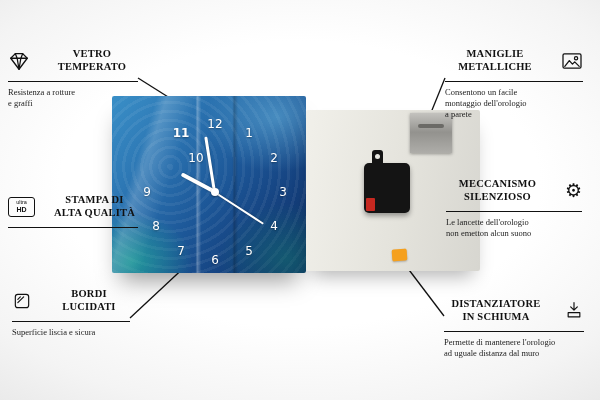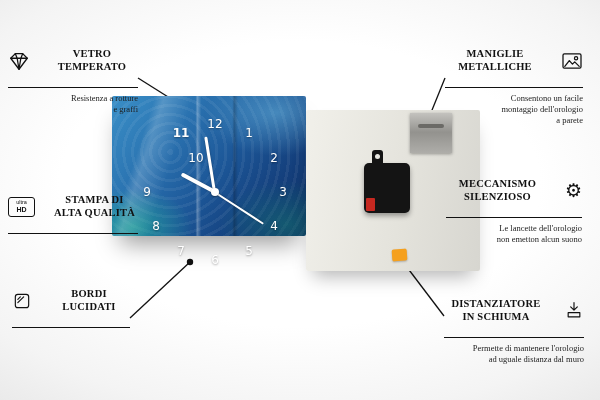--- a/index.html
+++ b/index.html
@@ -7,21 +7,21 @@
     position:relative;width:600px;height:400px;overflow:hidden;
     font-family:"Liberation Serif", serif;
     background:radial-gradient(95% 85% at 50% 46%, #ffffff 42%, #f4f4f4 68%, #dedede 100%);
   }
   
   .overlay{position:absolute;inset:0;pointer-events:none;}
   .overlay line{stroke:#111;stroke-width:1.3;}
   .overlay circle{fill:#111;}
   
   .front{
-    position:absolute;left:112px;top:96px;width:194px;height:140px;border-radius:2px;
+    position:absolute;left:112px;top:96px;width:194px;height:177px;border-radius:2px;
     box-shadow:0 16px 22px -8px rgba(0,0,0,.38);
     background:
       radial-gradient(60% 50% at 85% 12%, rgba(140,225,255,.38), transparent 62%),
       radial-gradient(45% 40% at 10% 94%, rgba(35,195,150,.55), transparent 70%),
       radial-gradient(50% 45% at 90% 92%, rgba(22,130,115,.45), transparent 70%),
       repeating-radial-gradient(circle at 30% 40%, rgba(255,255,255,.06) 0 3px, rgba(0,0,0,0) 3px 9px),
       linear-gradient(128deg,#3a8fc7 0%, #2a72b0 30%, #1c5697 55%, #143f7c 78%, #0f2f63 100%);
   }
   .front::before{
     content:"";position:absolute;inset:0;border-radius:2px;
@@ -65,24 +65,24 @@
     border-radius:5px;box-shadow:0 3px 5px rgba(0,0,0,.35);}
   .mech::before{content:"";position:absolute;left:8px;top:-13px;width:11px;height:16px;
     background:#141414;border-radius:3px 3px 0 0;}
   .mech::after{content:"";position:absolute;left:11px;top:-9px;width:5px;height:5px;
     border-radius:50%;background:#e9e8e2;}
   .battery{position:absolute;left:2px;top:35px;width:9px;height:13px;background:#c62820;border-radius:1px;}
   .foam{position:absolute;left:86px;top:139px;width:15px;height:12px;background:#f5a01e;
     border-radius:2px;transform:rotate(-4deg);box-shadow:0 1px 2px rgba(0,0,0,.25);}
   
   .callout{position:absolute;color:#111;}
-  .head{display:flex;align-items:center;gap:16px;border-bottom:1.5px solid #111;padding-bottom:14px;}
+  .head{display:flex;align-items:center;gap:16px;border-bottom:1.5px solid #111;padding-bottom:8px;}
   .title{flex:1;text-align:center;font-weight:bold;font-size:10.5px;line-height:1.2;
     white-space:pre-line;letter-spacing:.2px;}
-  .sub{margin-top:5px;text-align:right;font-size:8.5px;line-height:1.3;color:#1c1c1c;white-space:pre-line;}
+  .sub{margin-top:5px;text-align:left;font-size:8.5px;line-height:1.3;color:#1c1c1c;white-space:pre-line;}
   .icon{flex:0 0 auto;display:flex;align-items:center;justify-content:center;}
   .icon svg{stroke:#111;fill:none;stroke-width:1.4;stroke-linejoin:round;stroke-linecap:round;}
   .hdbox{width:25px;height:18px;border:1.3px solid #111;border-radius:3px;display:flex;
     flex-direction:column;align-items:center;justify-content:center;
     font-family:"Liberation Sans",sans-serif;}
   .hdbox .l1{font-size:5.5px;line-height:1;}
   .hdbox .l2{font-size:7px;font-weight:bold;line-height:1;}
   .gear{font-size:19px;line-height:1;font-family:"DejaVu Sans",sans-serif;color:#111;}
   .c1{left:8px;top:48px;width:130px;}
   .c2{left:8px;top:194px;width:130px;}
@@ -170,20 +170,21 @@
     <div class="head">
       <span class="icon">
         <svg width="20" height="20" viewBox="0 0 24 24">
           <rect x="4" y="4" width="16" height="16" rx="3"></rect>
           <path d="M7,10 L10,7 M7,14 L14,7"></path>
         </svg>
       </span>
       <div class="title">BORDI
 LUCIDATI</div>
     </div>
+    <div class="sub">Superficie liscia e sicura</div>
   </div>
 
   <div class="callout c5">
     <div class="head">
       <div class="title">MECCANISMO
 SILENZIOSO</div>
       <span class="icon gear">⚙</span>
     </div>
     <div class="sub">Le lancette dell'orologio
 non emetton alcun suono</div>

